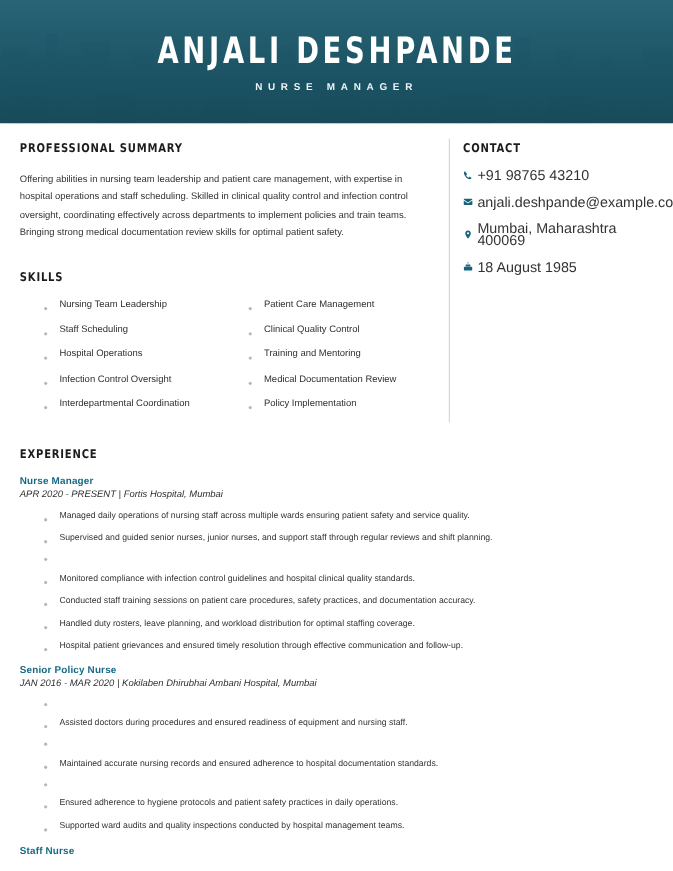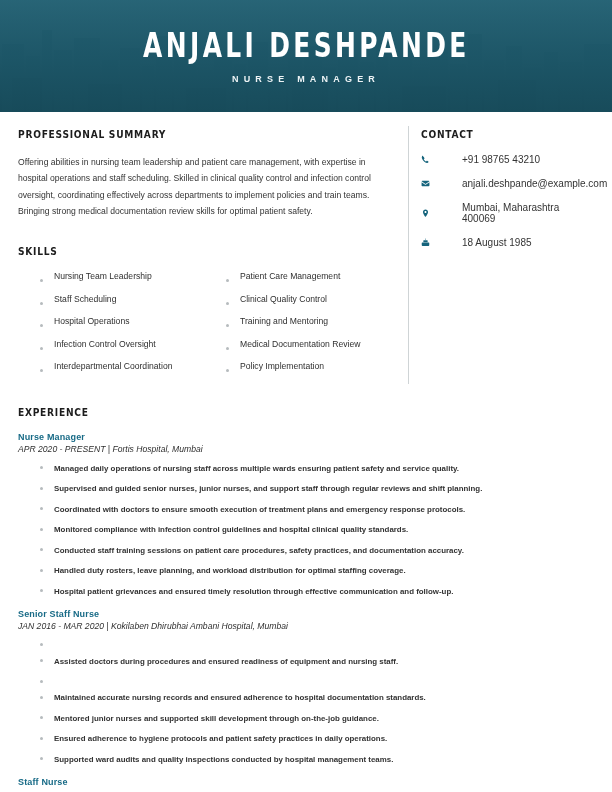--- a/index.html
+++ b/index.html
@@ -117,23 +117,22 @@
   
   .contact-list {
     list-style: none;
     margin: 0;
     padding: 0;
   }
   .contact-item {
     display: flex;
     align-items: center;
     margin-bottom: 13px;
-    font-size: 10px;
+    font-size: 13px;
     color: #333333;
-    gap: 28px;
   }
   .contact-ico {
     width: 13px;
     flex: none;
     display: flex;
     align-items: center;
     justify-content: flex-start;
     color: #15647c;
   }
   .contact-ico svg { display: block; }
@@ -183,26 +182,25 @@
     margin: 0 0 9px 0;
     font-style: italic;
   }
   .job-bullets {
     list-style: none;
     margin: 0;
     padding: 0 0 0 22px;
   }
   .bullet-row {
     display: flex;
-    align-items: flex-start;
+    align-items: flex-end;
     margin-bottom: 9.5px;
     font-size: 7.9px;
     color: #333333;
     line-height: 11px;
-    font-weight: bold;
   }
   .bullet-row .dot { margin-top: 3.5px; margin-right: 11px; }
 </style>
 </head>
 <body>
 
 <div class="banner">
   <svg class="banner-photo" width="612" height="112" viewBox="0 0 612 112" preserveAspectRatio="xMidYMid slice">
     <defs>
       <linearGradient id="skyg" x1="0" y1="0" x2="0" y2="1">
@@ -375,21 +373,20 @@
         <li class="bullet-row">
           <span class="dot"></span>
           <span>Managed daily operations of nursing staff across multiple wards ensuring patient safety and service quality.</span>
         </li>
         <li class="bullet-row">
           <span class="dot"></span>
           <span>Supervised and guided senior nurses, junior nurses, and support staff through regular reviews and shift planning.</span>
         </li>
         <li class="bullet-row">
           <span class="dot"></span>
-          <span>Coordinated with doctors to ensure smooth execution of treatment plans and emergency response protocols.</span>
         </li>
         <li class="bullet-row">
           <span class="dot"></span>
           <span>Monitored compliance with infection control guidelines and hospital clinical quality standards.</span>
         </li>
         <li class="bullet-row">
           <span class="dot"></span>
           <span>Conducted staff training sessions on patient care procedures, safety practices, and documentation accuracy.</span>
         </li>
         <li class="bullet-row">
@@ -397,40 +394,39 @@
           <span>Handled duty rosters, leave planning, and workload distribution for optimal staffing coverage.</span>
         </li>
         <li class="bullet-row">
           <span class="dot"></span>
           <span>Hospital patient grievances and ensured timely resolution through effective communication and follow-up.</span>
         </li>
       </ul>
     </div>
 
     <div class="job">
-      <div class="job-title">Senior Staff Nurse</div>
+      <div class="job-title">Senior Policy Nurse</div>
       <div class="job-meta">JAN 2016 - MAR 2020  |  Kokilaben Dhirubhai Ambani Hospital, Mumbai</div>
       <ul class="job-bullets">
         <li class="bullet-row">
           <span class="dot"></span>
         </li>
         <li class="bullet-row">
           <span class="dot"></span>
           <span>Assisted doctors during procedures and ensured readiness of equipment and nursing staff.</span>
         </li>
         <li class="bullet-row">
           <span class="dot"></span>
         </li>
         <li class="bullet-row">
           <span class="dot"></span>
           <span>Maintained accurate nursing records and ensured adherence to hospital documentation standards.</span>
         </li>
         <li class="bullet-row">
           <span class="dot"></span>
-          <span>Mentored junior nurses and supported skill development through on-the-job guidance.</span>
         </li>
         <li class="bullet-row">
           <span class="dot"></span>
           <span>Ensured adherence to hygiene protocols and patient safety practices in daily operations.</span>
         </li>
         <li class="bullet-row">
           <span class="dot"></span>
           <span>Supported ward audits and quality inspections conducted by hospital management teams.</span>
         </li>
       </ul>

